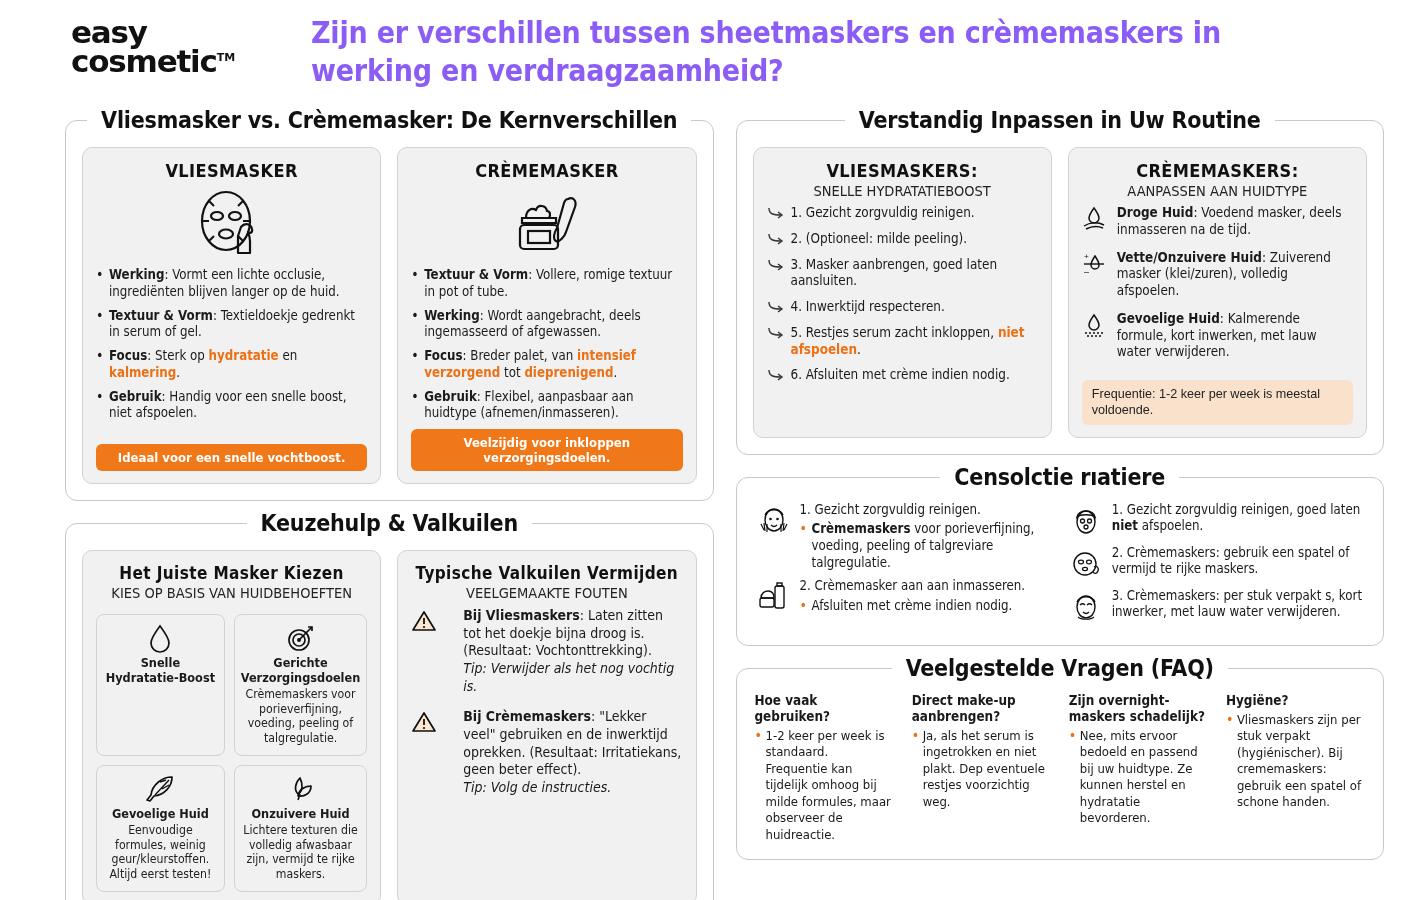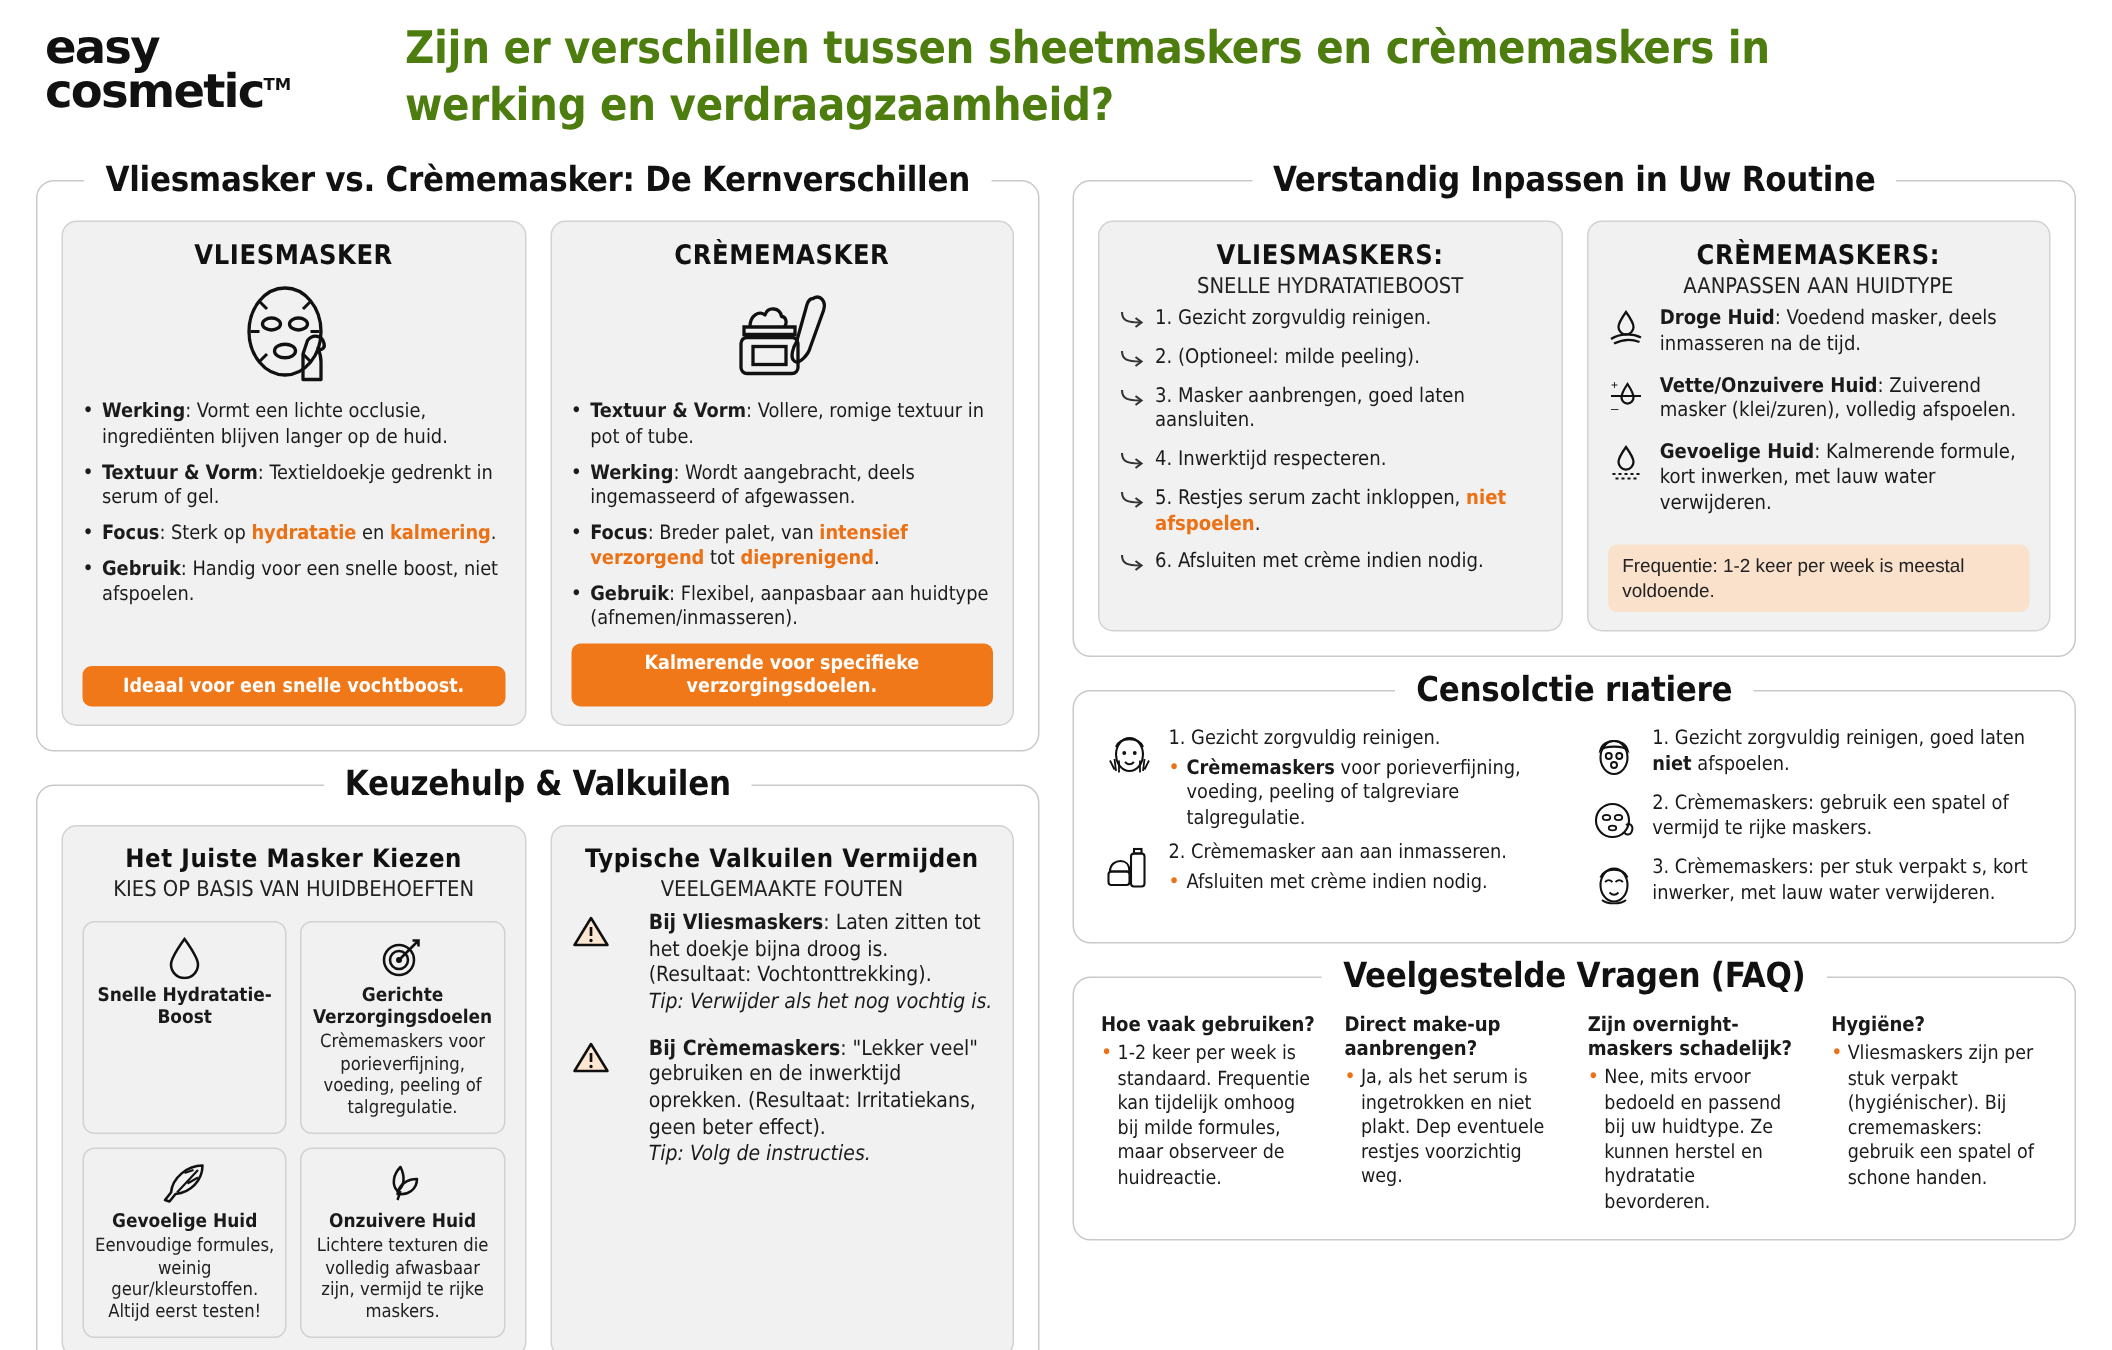--- a/index.html
+++ b/index.html
@@ -3,36 +3,36 @@
 <meta charset="utf-8">
 <style>
   * { box-sizing: border-box; margin: 0; padding: 0; }
   html, body {
     width: 1408px; height: 900px;
     background: #ffffff;
     font-family: "Liberation Sans", sans-serif;
     color: #1a1a1a;
     overflow: hidden;
   }
-  .page { position: relative; width: 1408px; height: 900px; }
+  .page { position: relative; width: 1408px; height: 900px; padding-left: 41px; }
 
   
   .header { display: flex; align-items: flex-start; padding: 14px 0 0 0; height: 120px; }
   .logo-wrap { width: 270px; padding-left: 30px; padding-top: 4px; flex: none; }
   .logo {
     font-family: "DejaVu Sans", sans-serif;
     font-weight: 700; font-size: 31px; line-height: 0.92;
     letter-spacing: -1.2px; color: #111;
   }
   .logo .tm { font-size: 11px; vertical-align: super; letter-spacing: 0; font-weight: 700;}
   .headline {
     flex: 1; padding-right: 170px;
     font-family: "DejaVu Sans Condensed","Liberation Sans", sans-serif;
     font-weight: 700; font-size: 30px; line-height: 1.26;
-    color: #4d7c0f; letter-spacing: -0.2px;
+    color: #8b5cf6; letter-spacing: -0.2px;
   }
 
   
   .cols { display: flex; gap: 22px; padding: 0 24px; }
   .col-left  { width: 672px; }
   .col-right { width: 672px; }
 
   
   .section { position: relative; margin-bottom: 22px; }
   .section-inner {
@@ -211,21 +211,21 @@
                   <path d="M18 31 c0 -8 6 -11 10 -8 c2 -6 10 -5 11 1 c3 0 4 4 2 7" fill="none" stroke="#111" stroke-width="2.2" stroke-linejoin="round"></path>
                   <path d="M60 12 c5 -3 9 2 7 8 l-9 25 c-1 4 -7 11 -10 9 c-4 -2 -1 -10 1 -13 l7 -25 c1 -3 2 -4 4 -4 z" fill="none" stroke="#111" stroke-width="2.2" stroke-linejoin="round"></path>
                 </svg>
               </div>
               <ul class="bul">
                 <li><b>Textuur &amp; Vorm</b><span>: Vollere, romige textuur in pot of tube.</span></li>
                 <li><b>Werking</b><span>: Wordt aangebracht, deels ingemasseerd of afgewassen.</span></li>
                 <li><b>Focus</b><span>: Breder palet, van </span><span class="orange">intensief verzorgend</span><span> tot </span><span class="orange">dieprenigend</span><span>.</span></li>
                 <li><b>Gebruik</b><span>: Flexibel, aanpasbaar aan huidtype (afnemen/inmasseren).</span></li>
               </ul>
-              <div class="pill">Kalmerende voor specifieke verzorgingsdoelen.</div>
+              <div class="pill">Veelzijdig voor inkloppen verzorgingsdoelen.</div>
             </div>
 
           </div>
         </div>
       </div>
 
       <div class="section">
         <div class="section-title">
           <span>Keuzehulp &amp; Valkuilen</span>
         </div>

